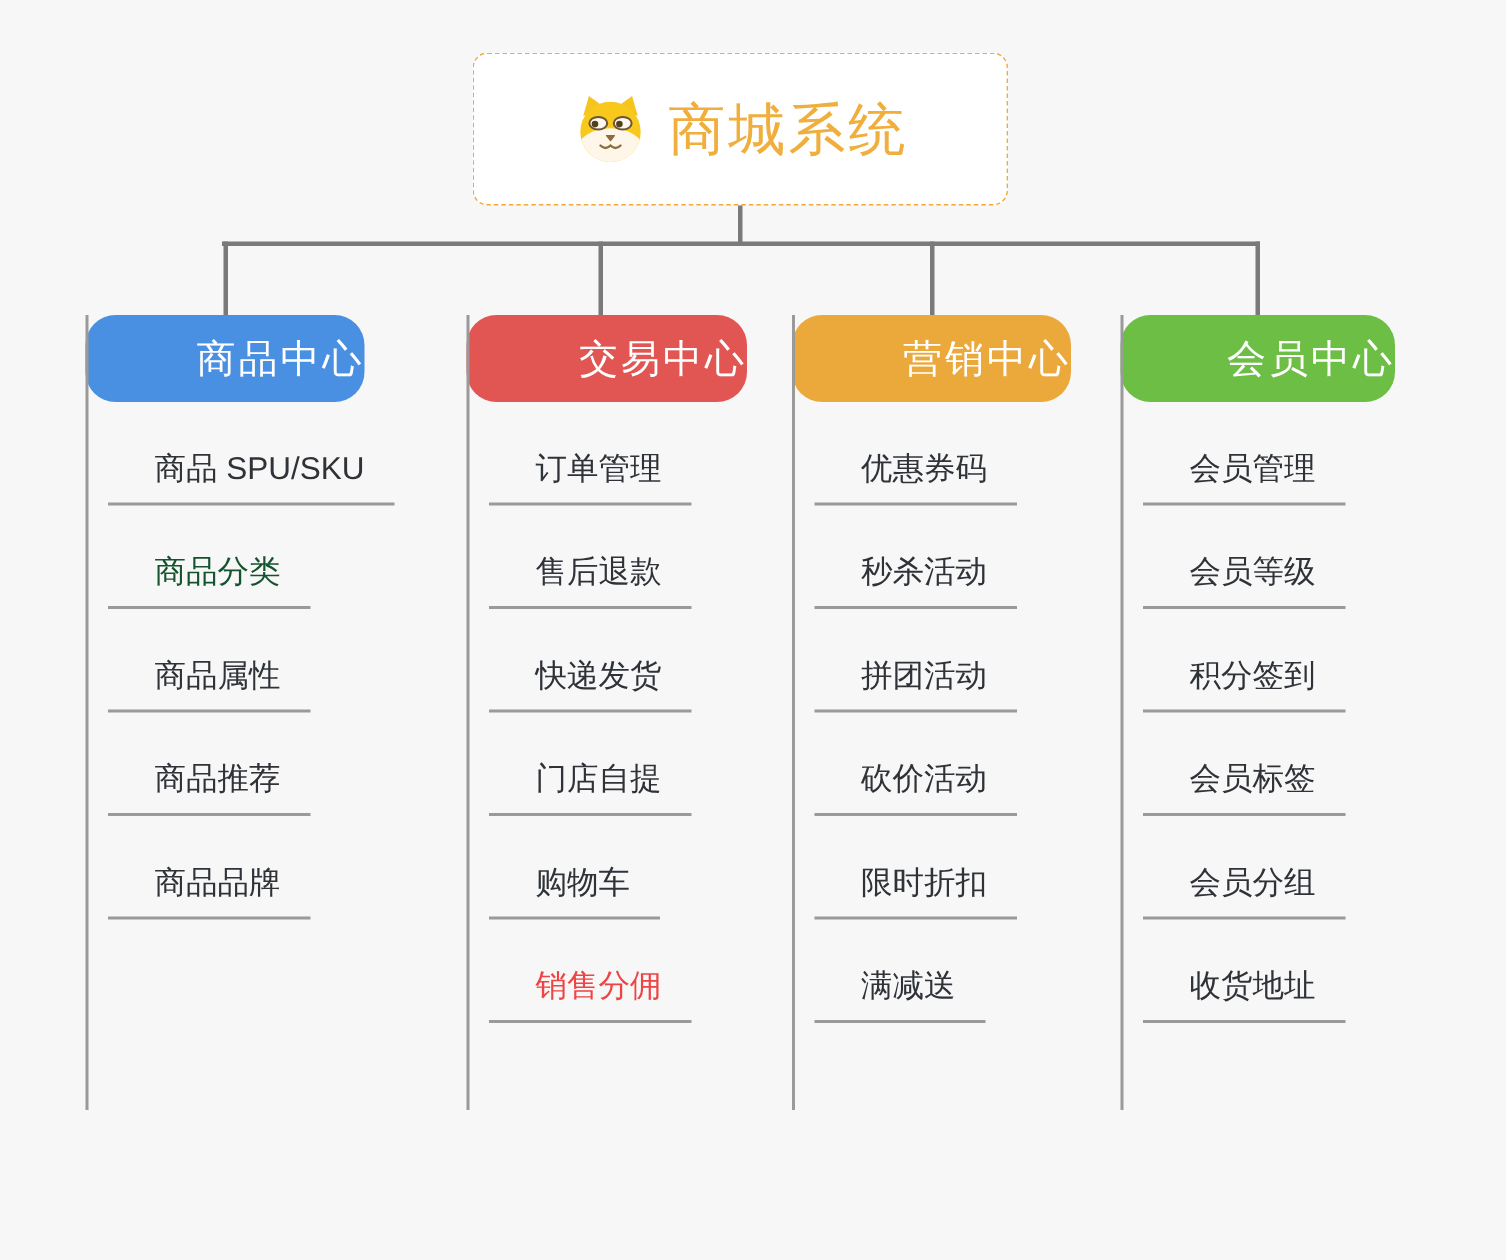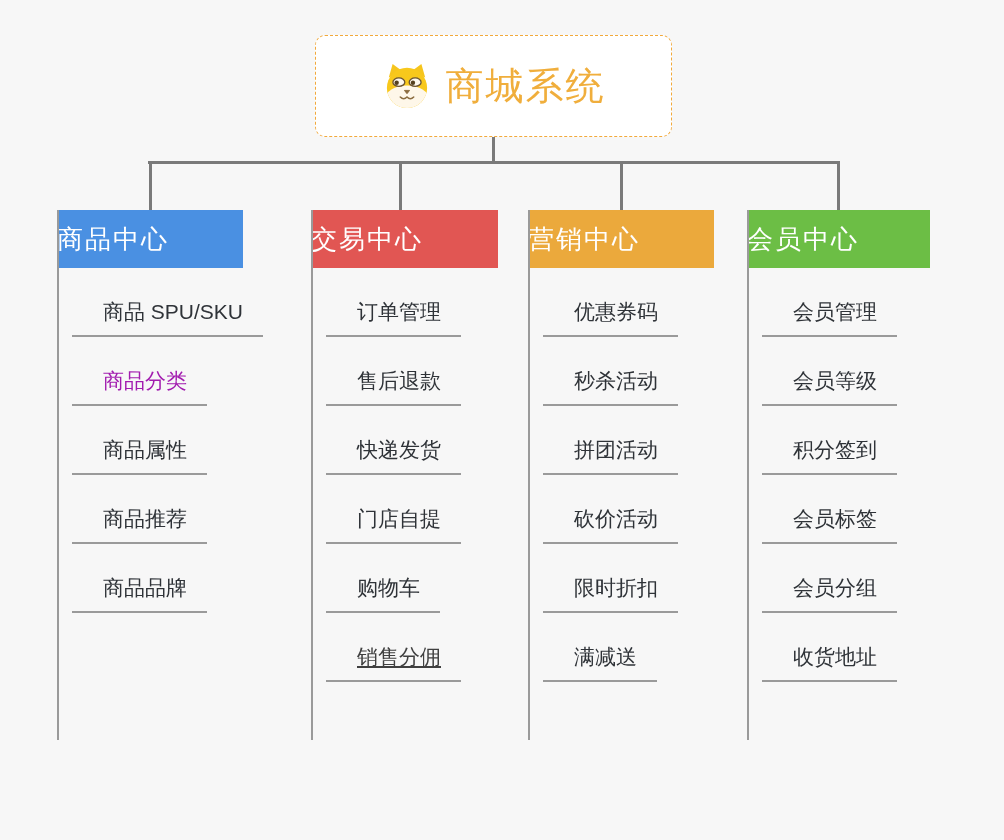--- a/index.html
+++ b/index.html
@@ -42,24 +42,24 @@
   .conn.v { width: 3px; }
   .conn.h { height: 3px; }
   .conn-root-stub { left: 492px; top: 137px; height: 26px; }
   .conn-hbar      { left: 148px; top: 161px; width: 692px; }
 
   
   .branch { position: absolute; top: 210px; }
   .branch-box {
     position: relative;
     height: 58px;
-    border-radius: 0;
+    border-radius: 20px;
     display: flex;
     align-items: center;
-    justify-content: flex-start;
+    justify-content: flex-end;
     color: #ffffff;
     font-size: 26px;
     letter-spacing: 2px;
     cursor: default;
   }
   .branch-list {
     position: absolute;
     left: 15px;
     top: 58px;
     height: 530px;
@@ -126,21 +126,21 @@
   <div class="branch" style="left: 57px;">
     <div class="branch-box" style="width: 186px; background: rgb(74, 144, 226);">
       <span>商品中心</span>
     </div>
     <div class="branch-spine" style="background: rgb(154, 154, 154);"></div>
     <div class="branch-list">
           <div class="child-slot">
             <div class="child-item" style="border-bottom-color: rgb(154, 154, 154); color: rgb(47, 51, 56);">商品 SPU/SKU</div>
           </div>
           <div class="child-slot">
-            <div class="child-item" style="border-bottom-color: rgb(154, 154, 154); color: #a21caf; font-family: Liberation Serif, serif;">商品分类</div>
+            <div class="child-item" style="border-bottom-color: rgb(154, 154, 154); color: #14532d; font-family: Liberation Serif, serif;">商品分类</div>
           </div>
           <div class="child-slot">
             <div class="child-item" style="border-bottom-color: rgb(154, 154, 154); color: rgb(47, 51, 56); margin-top: 28px;">商品属性</div>
           </div>
           <div class="child-slot">
             <div class="child-item" style="border-bottom-color: rgb(154, 154, 154); color: rgb(47, 51, 56);">商品推荐</div>
           </div>
           <div class="child-slot">
             <div class="child-item" style="border-bottom-color: rgb(154, 154, 154); color: rgb(47, 51, 56);">商品品牌</div>
           </div>
@@ -162,21 +162,21 @@
           <div class="child-slot">
             <div class="child-item" style="border-bottom-color: rgb(154, 154, 154); color: rgb(47, 51, 56);">快递发货</div>
           </div>
           <div class="child-slot">
             <div class="child-item" style="border-bottom-color: rgb(154, 154, 154); color: rgb(47, 51, 56);">门店自提</div>
           </div>
           <div class="child-slot">
             <div class="child-item" style="border-bottom-color: rgb(154, 154, 154); color: rgb(47, 51, 56);">购物车</div>
           </div>
           <div class="child-slot">
-            <div class="child-item" style="border-bottom-color: rgb(154, 154, 154); color: #404040; text-decoration: underline;">销售分佣</div>
+            <div class="child-item" style="border-bottom-color: rgb(154, 154, 154); color: #ef4444;">销售分佣</div>
           </div>
         </div>
   </div>
 
   <div class="branch" style="left: 528px;">
     <div class="branch-box" style="width: 186px; background: rgb(235, 169, 60);">
       <span>营销中心</span>
     </div>
     <div class="branch-spine" style="background: rgb(154, 154, 154);"></div>
     <div class="branch-list">

